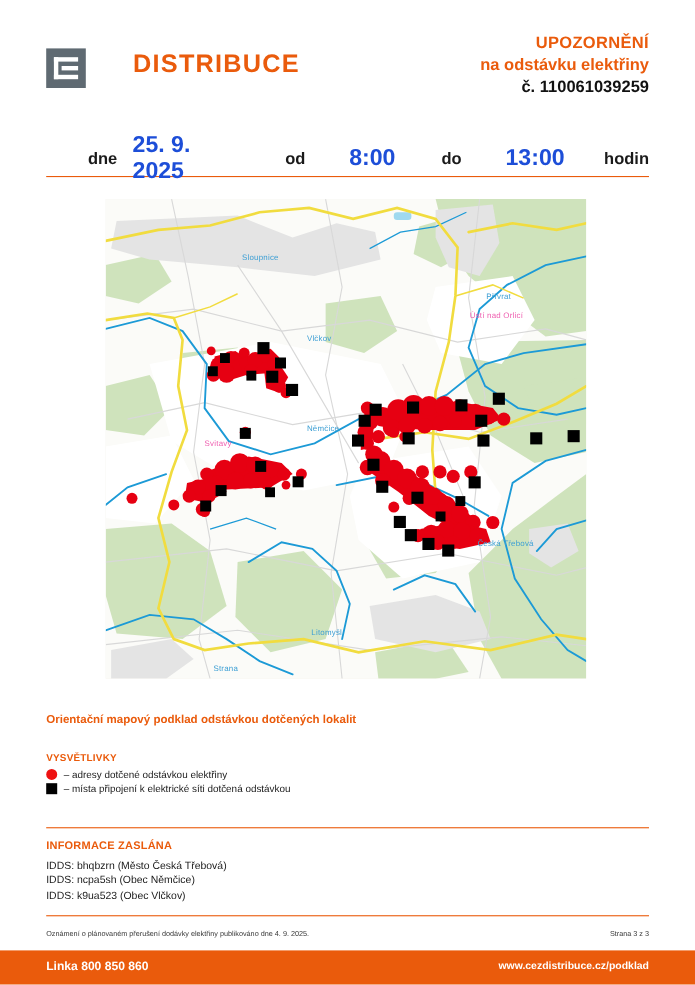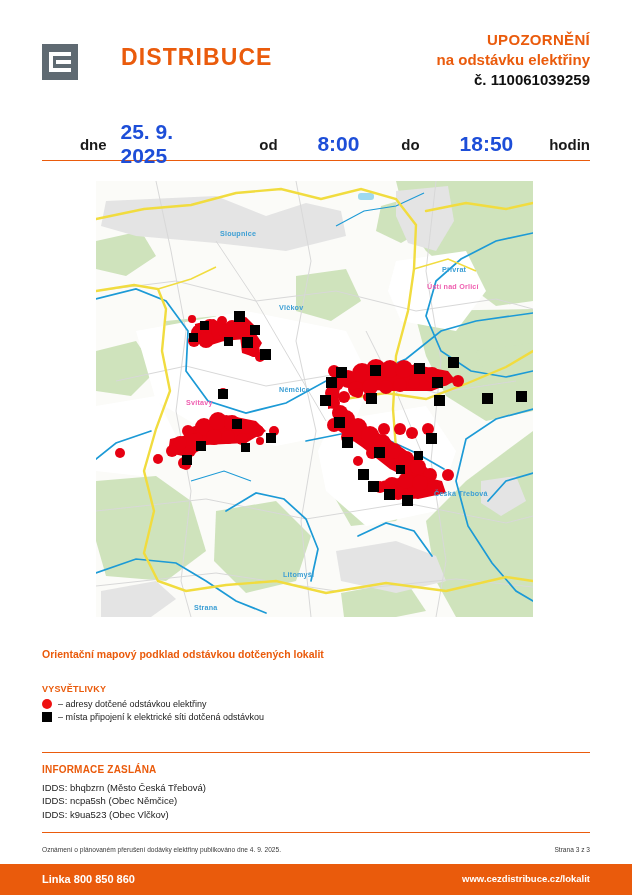--- a/index.html
+++ b/index.html
@@ -137,21 +137,21 @@
     top: 181px;
     width: 437px;
     height: 436px;
     background: #f6f4ef;
     overflow: hidden;
   }
   .map svg { display: block; }
   .map-label {
     position: absolute;
     font-size: 7.2px;
-    font-weight: bold;
+    font-weight: normal;
     letter-spacing: .2px;
     white-space: nowrap;
     padding-left: 20px;
   }
   .lbl-blue { color: #3d9fd4; }
   .lbl-pink { color: #ef5fb0; }
 
   
   .caption {
     position: absolute;
@@ -290,21 +290,21 @@
     <span class="dt-small">dne</span>
     <span class="sp-a"></span>
     <span class="dt-big">25. 9. 2025</span>
     <span class="sp-c"></span>
     <span class="dt-small">od</span>
     <span class="sp-e"></span>
     <span class="dt-big">8:00</span>
     <span class="sp-f"></span>
     <span class="dt-small">do</span>
     <span class="sp-e"></span>
-    <span class="dt-big">18:50</span>
+    <span class="dt-big">13:00</span>
     <span class="sp-g"></span>
     <span class="dt-small">hodin</span>
   </div>
 
   <div class="map">
     <svg width="437" height="436" viewBox="0 0 437 436">
       <rect x="0" y="0" width="437" height="436" fill="#fbfbf8"></rect>
 
       <g fill="#cfe3bc" stroke="none">
         <path d="M300,0 L437,0 L437,120 L400,125 L360,95 L330,70 L310,40 Z"></path>
@@ -550,16 +550,16 @@
     <div>IDDS: k9ua523 (Obec Vlčkov)</div>
   </div>
 
   <div class="divider d2"></div>
 
   <div class="foot-note">Oznámení o plánovaném přerušení dodávky elektřiny publikováno dne 4. 9. 2025.</div>
   <div class="foot-page">Strana 3 z 3</div>
 
   <div class="footer-bar">
     <div class="footer-left">Linka 800 850 860</div>
-    <div class="footer-right">www.cezdistribuce.cz/lokalit</div>
+    <div class="footer-right">www.cezdistribuce.cz/podklad</div>
   </div>
 
 </div>
 
 </body></html>

